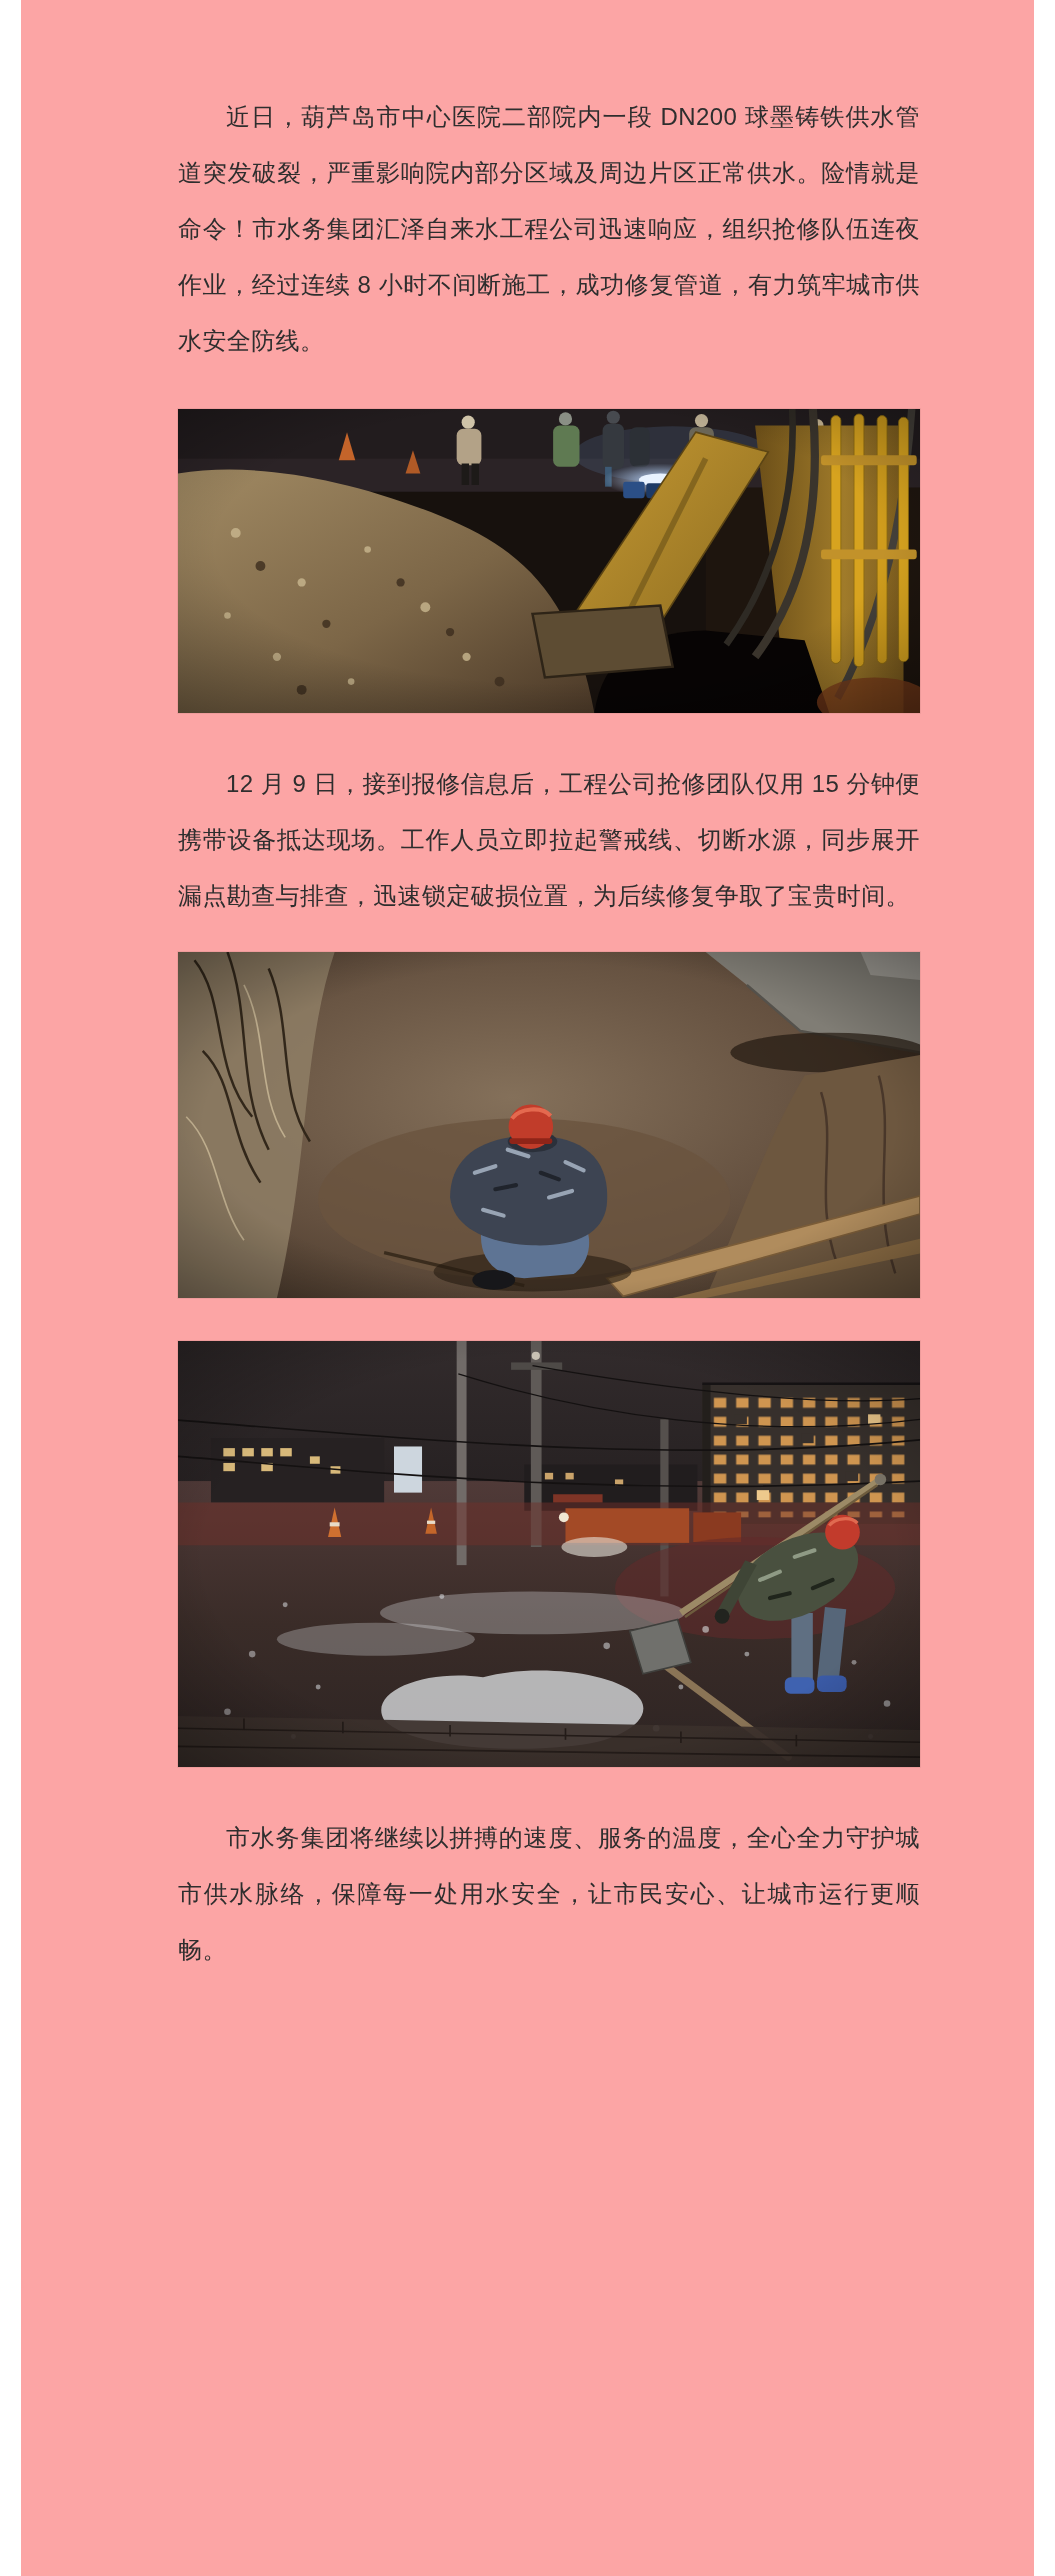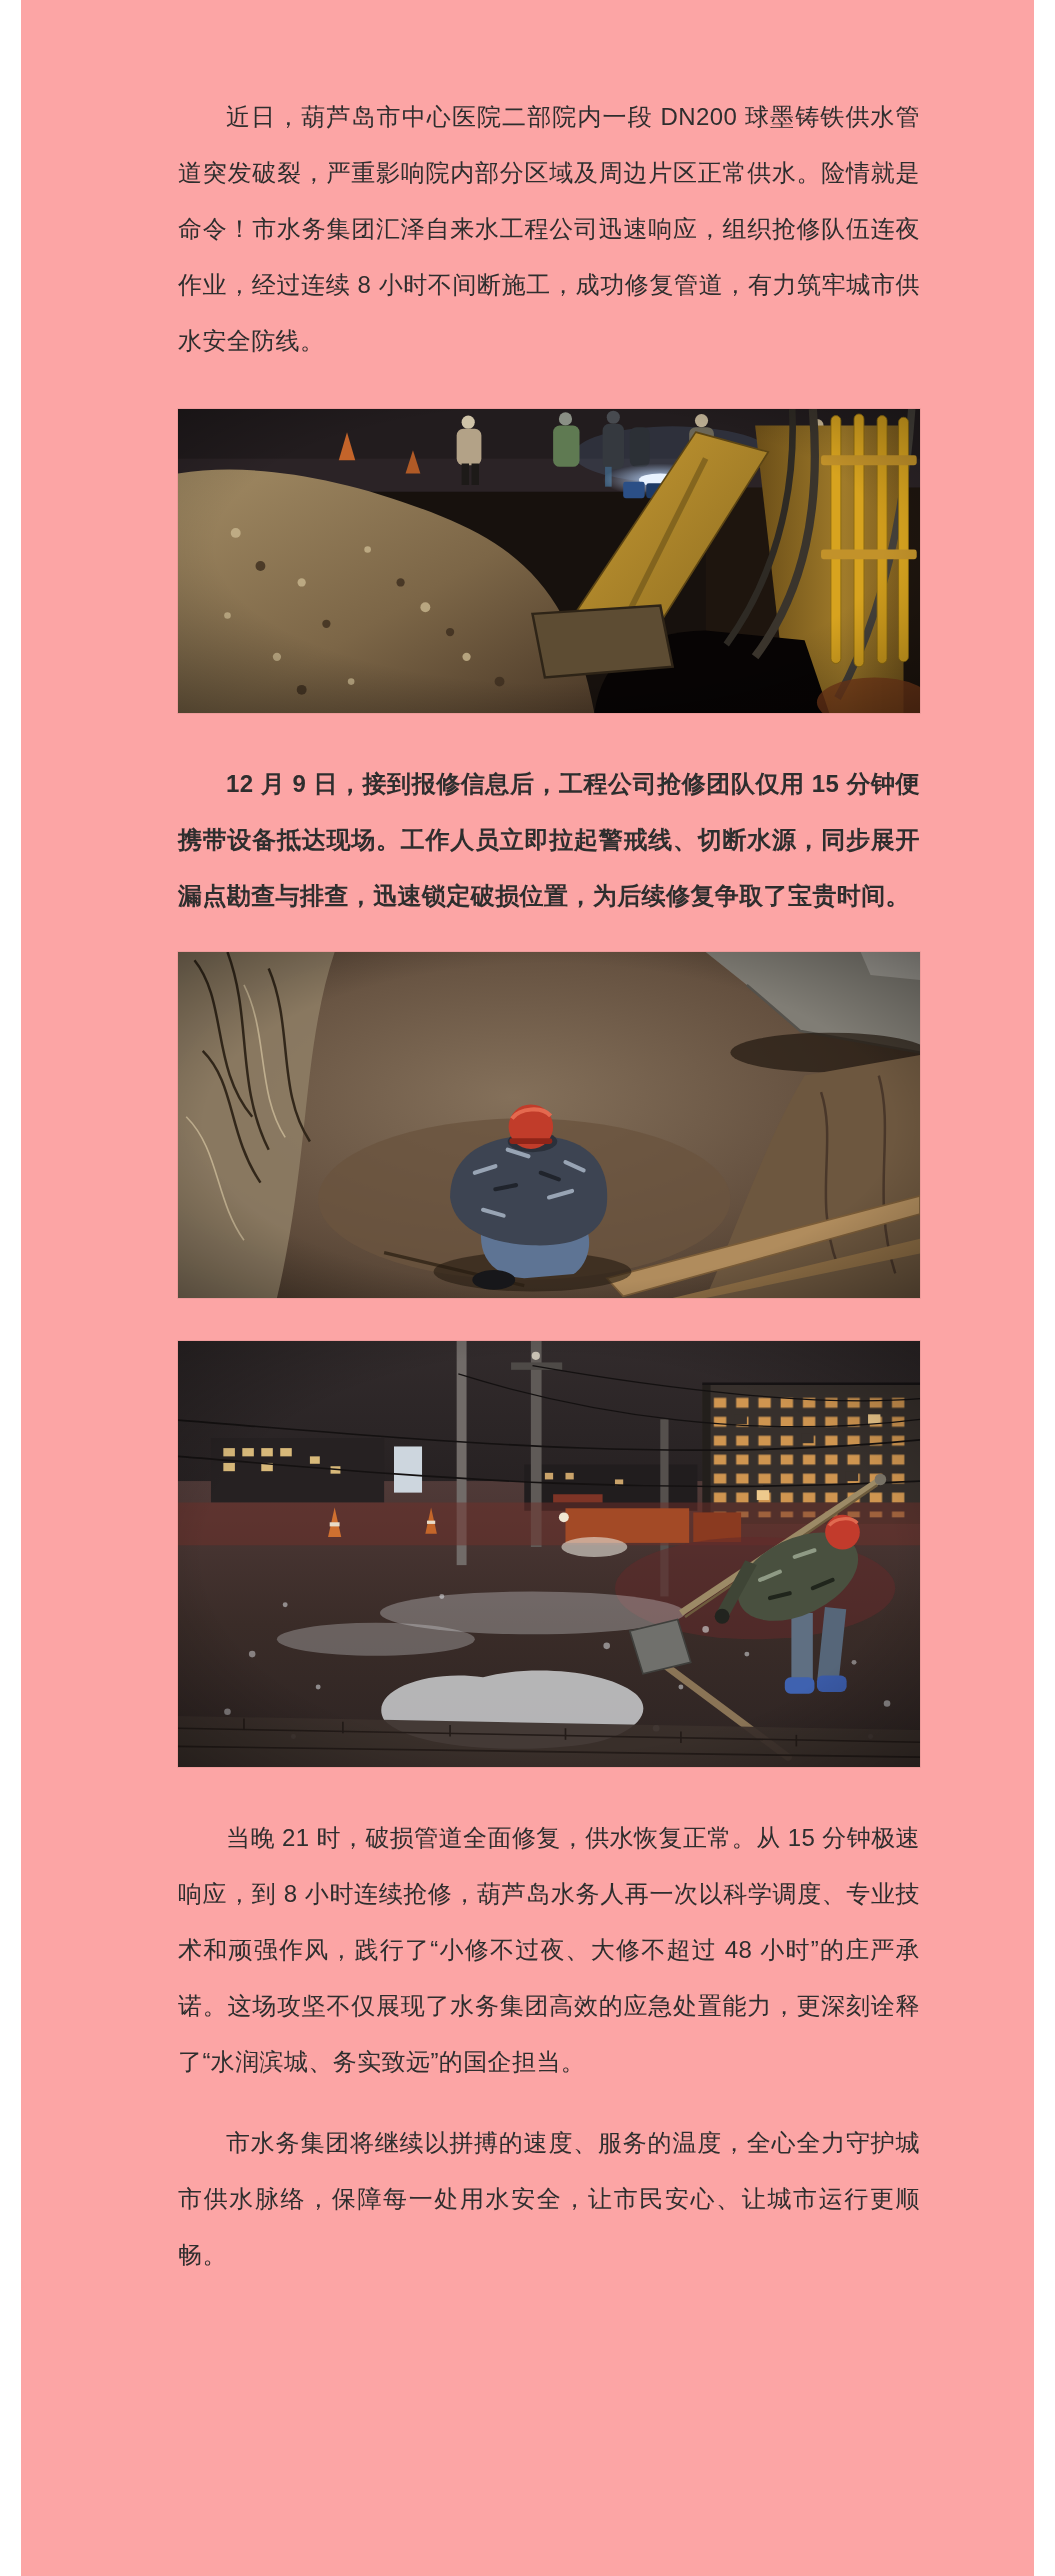--- a/index.html
+++ b/index.html
@@ -19,21 +19,21 @@
   }
   p.para{
     margin:0 0 40px 0;
     font-size:24px;
     line-height:56px;
     color:#2e2e2e;
     text-align:justify;
     text-indent:2em;
     letter-spacing:0.4px;
   }
-  p.para.p2,p.para.p3{margin-bottom:28px;font-weight:bold;}
+  p.para.p2,p.para.p3{margin-bottom:28px;}
   p.para.p3{margin-bottom:25px;}
   p.para.p4{margin-bottom:25px;}
   p.para.p5{margin-bottom:0;}
   figure.photo{
     display:block;
     margin:0 0 43px 0;
     padding:0;
     width:742px;
     box-shadow:0 0 0 0.8px rgba(0,0,0,0.07);
     overflow:hidden;
@@ -346,19 +346,18 @@
             <line x1="330" y1="466" x2="330" y2="480"></line>
               <line x1="470" y1="470" x2="470" y2="484"></line>
             <line x1="610" y1="474" x2="610" y2="488"></line>
               <line x1="750" y1="478" x2="750" y2="492"></line>
           </g>
         </g>
         <rect x="0" y="0" width="900" height="517" fill="url(#p3vig)"></rect>
       </svg>
     </figure>
 
-    <p class="para p4">当晚 21 时，破损管道全面修复，供水恢复正常。从 15 分钟极速响应，到 8 小时连续抢修，葫芦岛水务人再一次以科学调度、专业技术和顽强作风，践行了“小修不过夜、大修不超过 48 小时”的庄严承诺。这场攻坚不仅展现了水务集团高效的应急处置能力，更深刻诠释了“水润滨城、务实致远”的国企担当。</p>
 
     <p class="para p5">市水务集团将继续以拼搏的速度、服务的温度，全心全力守护城市供水脉络，保障每一处用水安全，让市民安心、让城市运行更顺畅。</p>
 
   </article>
 </div>
 
 
 </body></html>

